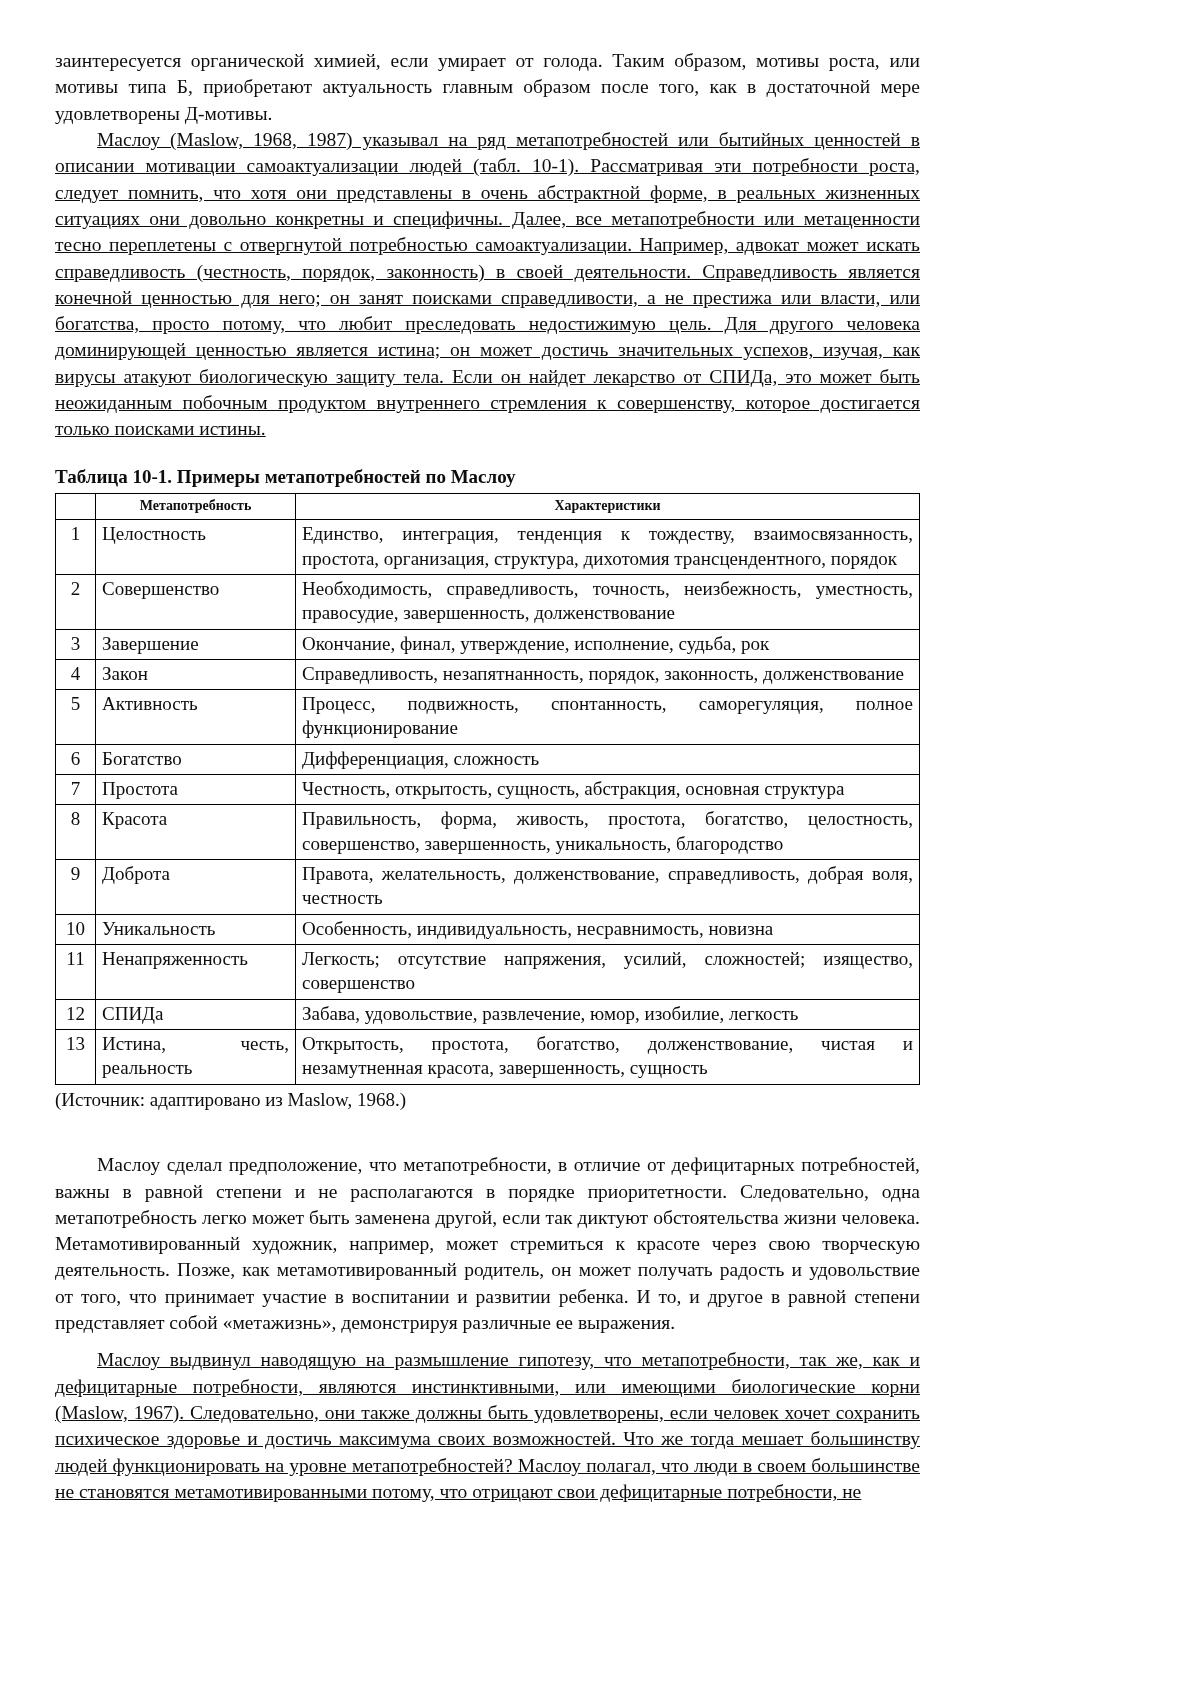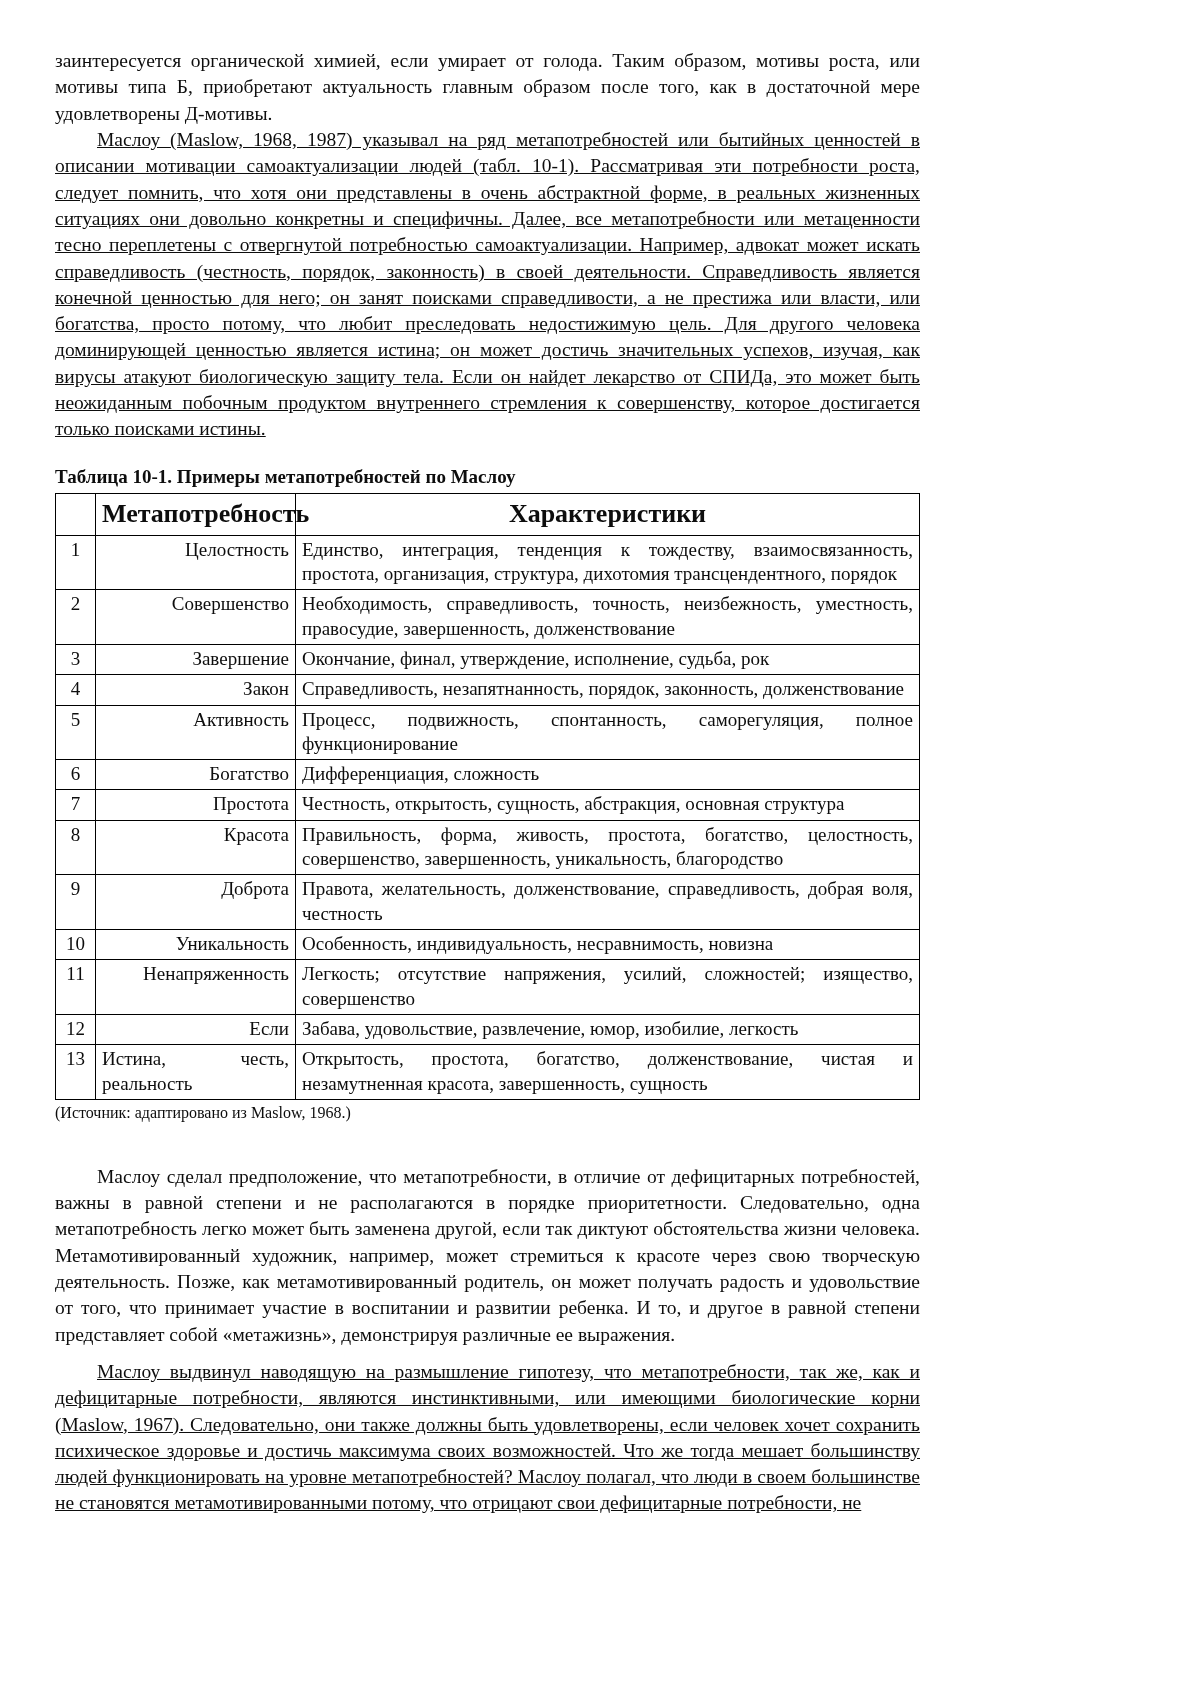--- a/index.html
+++ b/index.html
@@ -50,47 +50,47 @@
   }
   table.meta td, table.meta th {
     border: 1px solid #000;
     vertical-align: top;
     padding: 2px 6px 3px 6px;
     line-height: 1.28;
   }
   table.meta th {
     text-align: center;
     font-weight: bold;
-    font-size: 26px;
+    font-size: 14px;
     padding: 3px 6px 4px 6px;
   }
   col.c-num { width: 40px; }
   col.c-need { width: 200px; }
   td.num {
     text-align: center;
     padding-left: 2px;
     padding-right: 2px;
   }
   td.need {
-    text-align: right;
+    text-align: left;
   }
   td.need.spread {
     text-align: justify;
     text-justify: inter-word;
   }
   td.chars {
     text-align: justify;
     text-justify: inter-word;
     hyphens: none;
   }
   td.chars.nojust {
     text-align: left;
   }
   .source {
-    font-size: 16px;
+    font-size: 19px;
     margin: 3px 0 0 0;
     line-height: 1.3;
   }
   .after-table {
     margin-top: 26px;
   }
   .after-table p.para + p.para {
     margin-top: 11px;
   }
 </style>
@@ -170,21 +170,21 @@
         <td class="need">Уникальность</td>
         <td class="chars nojust">Особенность, индивидуальность, несравнимость, новизна</td>
       </tr>
       <tr>
         <td class="num">11</td>
         <td class="need">Ненапряженность</td>
         <td class="chars">Легкость; отсутствие напряжения, усилий, сложностей; изящество, совершенство</td>
       </tr>
       <tr>
         <td class="num">12</td>
-        <td class="need">Если</td>
+        <td class="need">СПИДа</td>
         <td class="chars nojust">Забава, удовольствие, развлечение, юмор, изобилие, легкость</td>
       </tr>
       <tr>
         <td class="num">13</td>
         <td class="need spread">Истина, честь, реальность</td>
         <td class="chars">Открытость, простота, богатство, долженствование, чистая и незамутненная красота, завершенность, сущность</td>
       </tr>
     </tbody>
   </table>
 

